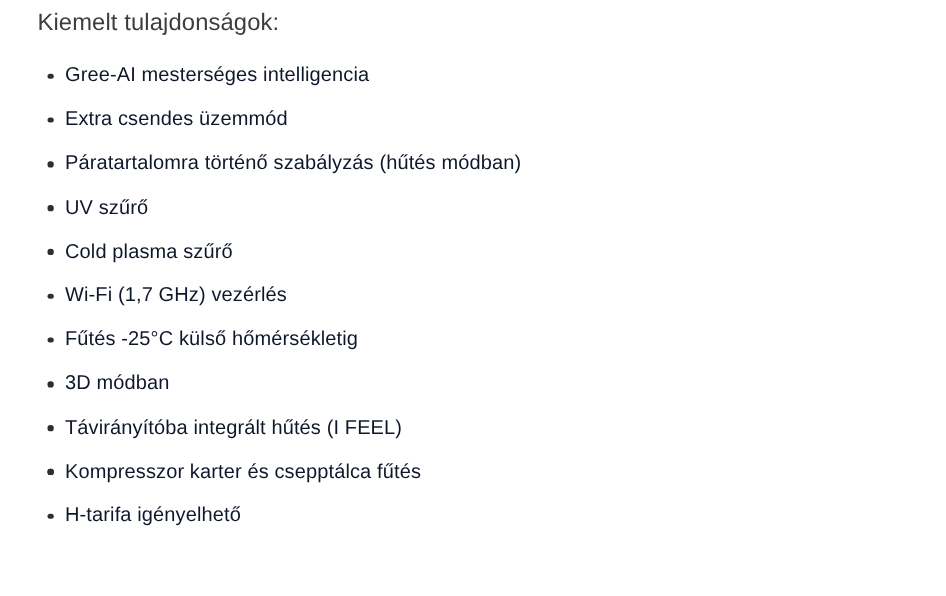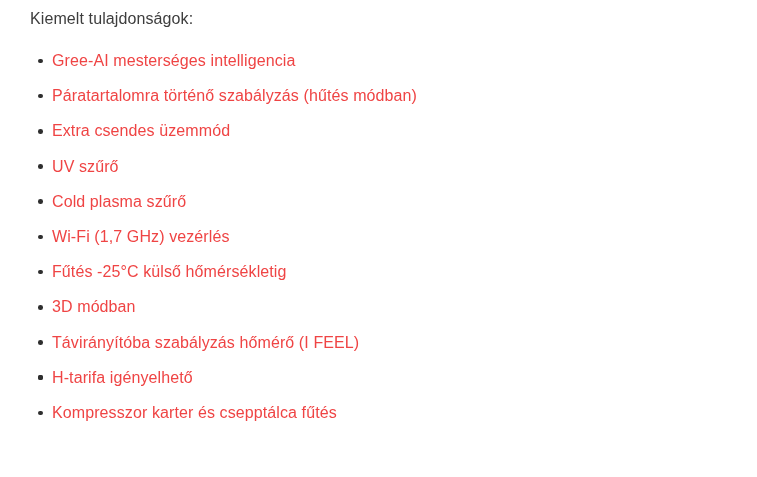--- a/index.html
+++ b/index.html
@@ -14,39 +14,39 @@
     overflow: hidden;
     font-family: "Liberation Sans", "DejaVu Sans", sans-serif;
     color: #3d3d3d;
     -webkit-font-smoothing: antialiased;
   }
   .content {
     padding: 8px 20px 0 30px;
   }
   .heading {
     margin: 0;
-    font-size: 16px;
+    font-size: 19px;
     font-weight: 400;
     line-height: 22px;
     color: #3d3d3d;
     letter-spacing: 0.1px;
   }
   ul.features {
     list-style: none;
     margin: 20px 0 0 0;
     padding: 0;
   }
   ul.features li {
     position: relative;
     padding-left: 22px;
     margin-bottom: 13.2px;
     font-size: 16px;
     line-height: 22px;
     letter-spacing: 0.1px;
-    color: #ef4444;
+    color: #0f172a;
   }
   ul.features li:last-child {
     margin-bottom: 0;
   }
   .dot {
     position: absolute;
     left: 8px;
     top: 8.7px;
     width: 4.6px;
     height: 4.6px;
@@ -60,25 +60,25 @@
 <div class="content">
   <p class="heading">Kiemelt tulajdonságok:</p>
 
   <ul class="features">
     <li>
       <span class="dot"></span>
       <span>Gree-AI mesterséges intelligencia</span>
     </li>
     <li>
       <span class="dot"></span>
-      <span>Páratartalomra történő szabályzás (hűtés módban)</span>
+      <span>Extra csendes üzemmód</span>
     </li>
     <li>
       <span class="dot"></span>
-      <span>Extra csendes üzemmód</span>
+      <span>Páratartalomra történő szabályzás (hűtés módban)</span>
     </li>
     <li>
       <span class="dot"></span>
       <span>UV szűrő</span>
     </li>
     <li>
       <span class="dot"></span>
       <span>Cold plasma szűrő</span>
     </li>
     <li>
@@ -88,27 +88,27 @@
     <li>
       <span class="dot"></span>
       <span>Fűtés -25°C külső hőmérsékletig</span>
     </li>
     <li>
       <span class="dot"></span>
       <span>3D módban</span>
     </li>
     <li>
       <span class="dot"></span>
-      <span>Távirányítóba szabályzás hőmérő (I FEEL)</span>
+      <span>Távirányítóba integrált hűtés (I FEEL)</span>
     </li>
     <li>
       <span class="dot"></span>
     </li>
     <li>
       <span class="dot"></span>
-      <span>H-tarifa igényelhető</span>
+      <span>Kompresszor karter és csepptálca fűtés</span>
     </li>
     <li>
       <span class="dot"></span>
-      <span>Kompresszor karter és csepptálca fűtés</span>
+      <span>H-tarifa igényelhető</span>
     </li>
   </ul>
 </div>
 
 </body></html>

